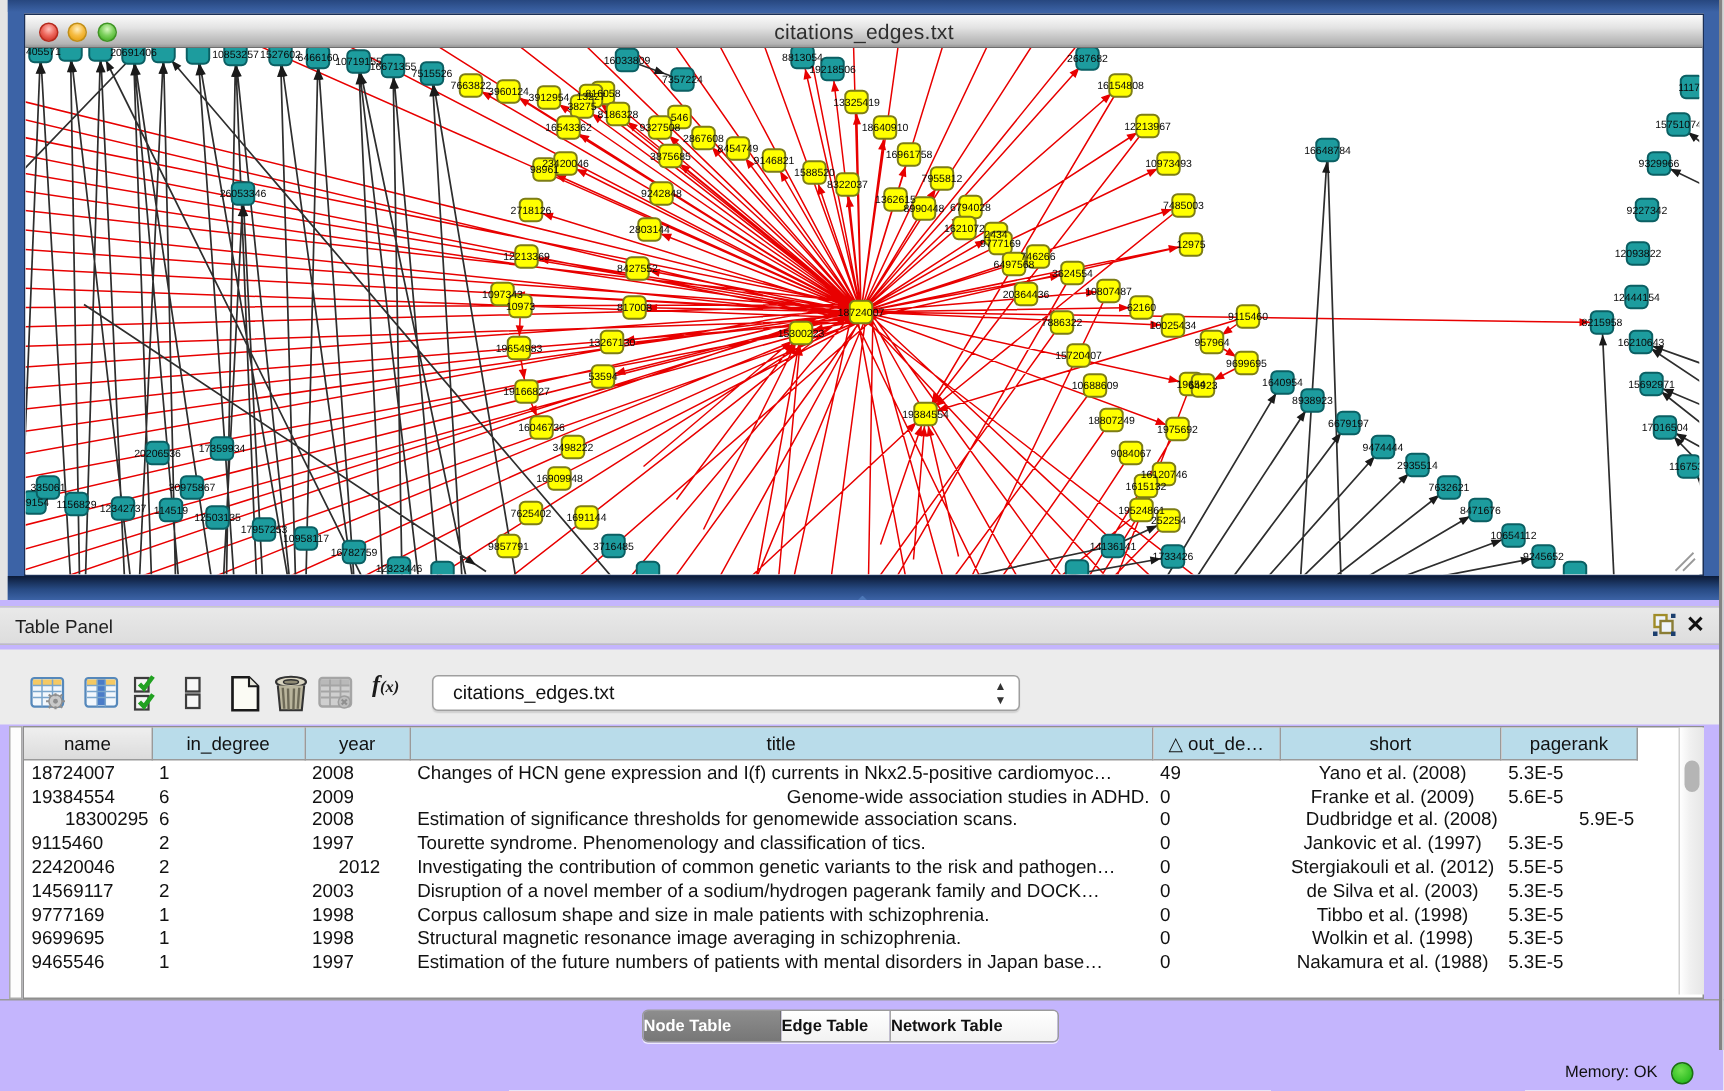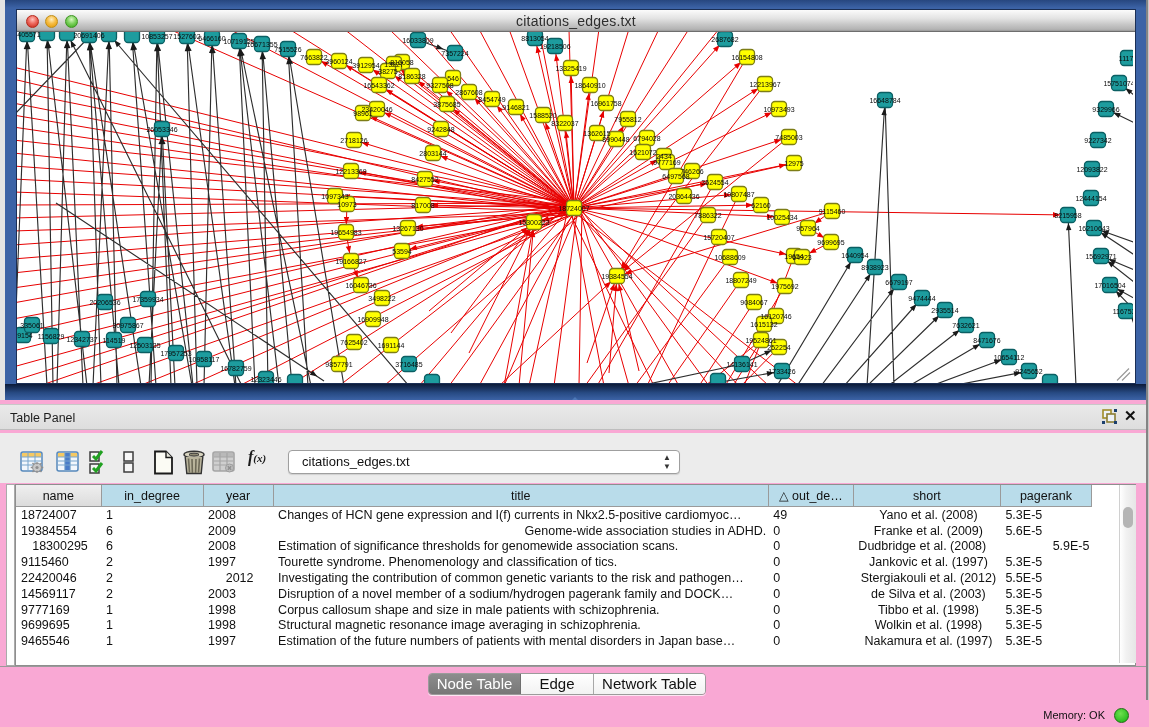--- a/index.html
+++ b/index.html
@@ -21,21 +21,21 @@
       font-size:14px;color:#2e2e2e;letter-spacing:.2px;}
   .tl{position:absolute;top:5px;width:11px;height:11px;border-radius:50%;}
   #tl-r{left:9px;background:radial-gradient(circle at 50% 32%,#ffc2bc,#ee6a5f 45%,#d23b2e 80%,#a02015);border:1px solid #b5291c;}
   #tl-y{left:28px;background:radial-gradient(circle at 50% 32%,#ffeebe,#f6bd45 45%,#e9a417 80%,#b97c0a);border:1px solid #c08e17;}
   #tl-g{left:48px;background:radial-gradient(circle at 50% 32%,#d7f8c0,#7ed15f 45%,#4eb52e 80%,#2f8c17);border:1px solid #3e9423;}
   #canvas{left:0;top:22px;width:1116px;height:351px;background:#fff;overflow:hidden;}
   
   #rightstrip{left:1146px;top:0;width:2px;height:700px;background:#848484;border-right:1px solid #c9c9c9;z-index:9;}
   #leftstrip{left:0;top:0;width:5px;height:405px;background:#e4e4e4;}
   
-  #panel{left:0;top:400px;width:1149px;height:327px;background:#f9a8d4;}
+  #panel{left:0;top:400px;width:1149px;height:327px;background:#c4b5fd;}
   #panelbar{left:0;top:4px;width:1146px;height:24px;
       background:linear-gradient(#e9e9e9,#dddddd);
       border-top:1px solid #c8c8c8;border-bottom:1px solid #bdbdbd;}
   #panelbar .lab{position:absolute;left:10px;top:6px;font-size:12.5px;color:#1d1d1d;}
   #floaticon{left:1102px;top:4px;width:16px;height:16px;}
   #closex{left:1124px;top:2px;font-size:15px;font-weight:bold;color:#111;}
   
   #toolbar{left:0;top:33px;width:1146px;height:50px;background:#ececec;}
   .ticon{position:absolute;top:17px;}
   #combo{position:absolute;left:288px;top:17px;width:390px;height:22px;background:#fff;
@@ -49,22 +49,22 @@
   table.grid th{height:21px;font-weight:normal;text-align:center;font-size:12.5px;
       border-right:1px solid #9a9a9a;border-bottom:1px solid #9a9a9a;background:#b9dcea;padding:0;overflow:hidden;white-space:nowrap;}
   table.grid th.gray{background:linear-gradient(#efefef,#dcdcdc);}
   table.grid td{height:15.8px;padding:0 2px 0 5px;overflow:hidden;white-space:nowrap;border:none;}
   #scrolltrack{left:1119px;top:85px;width:16px;height:178px;background:linear-gradient(90deg,#ffffff,#f1f1f1 40%,#e6e6e6);border-left:1px solid #d0d0d0;}
   #scrollthumb{position:absolute;left:2.5px;top:22px;width:10px;height:21px;border-radius:5px;background:#b5b5b5;}
   
   #tabline{left:0;top:266px;width:100%;height:1px;background:#9a9a9a;}
   #tabs{left:428px;top:273px;height:20px;border:1px solid #9b9b9b;border-radius:4px;overflow:hidden;
       box-shadow:0 1px 0 rgba(255,255,255,.7);}
-  .seg{float:left;height:20px;line-height:20px;font-size:15px;text-align:center;box-sizing:border-box;
-      background:linear-gradient(#ffffff,#f2f2f2);color:#111;border-right:1px solid #a8a8a8;}
+  .seg{float:left;height:20px;line-height:20px;font-size:11px;box-sizing:border-box;
+      background:linear-gradient(#ffffff,#f2f2f2);color:#111;border-right:1px solid #a8a8a8;font-weight:bold;}
   .seg.sel{background:linear-gradient(#8d8d8d,#777777);color:#fff;border-right:1px solid #6f6f6f;}
   .seg.last{border-right:none;}
   
   #status{left:0;top:300px;width:1149px;height:27px;}
   #status .mem{position:absolute;right:44px;top:9px;font-size:11px;color:#111;}
   #memdot{position:absolute;right:20px;top:8px;width:13px;height:13px;border-radius:50%;
       background:radial-gradient(circle at 42% 35%,#6fe04e,#2fbe23 70%,#23a318);border:1.5px solid #1c6f12;}
 </style>
 </head>
 <body>
@@ -450,26 +450,26 @@
 <tr>
             <td style="text-align:left">19384554</td>
             <td style="text-align:left">6</td>
             <td style="text-align:left">2009</td>
             <td style="text-align:right">Genome-wide association studies in ADHD.</td>
             <td style="text-align:left">0</td>
             <td style="text-align:center">Franke et al. (2009)</td>
             <td style="text-align:left">5.6E-5</td>
           </tr>
 <tr>
-            <td style="text-align:center">18300295</td>
+            <td style="text-align:right">18300295</td>
             <td style="text-align:left">6</td>
             <td style="text-align:left">2008</td>
             <td style="text-align:left">Estimation of significance thresholds for genomewide association scans.</td>
             <td style="text-align:left">0</td>
-            <td style="text-align:left">Dudbridge et al. (2008)</td>
+            <td style="text-align:right">Dudbridge et al. (2008)</td>
             <td style="text-align:right">5.9E-5</td>
           </tr>
 <tr>
             <td style="text-align:left">9115460</td>
             <td style="text-align:left">2</td>
             <td style="text-align:left">1997</td>
             <td style="text-align:left">Tourette syndrome. Phenomenology and classification of tics.</td>
             <td style="text-align:left">0</td>
             <td style="text-align:center">Jankovic et al. (1997)</td>
             <td style="text-align:left">5.3E-5</td>
@@ -509,21 +509,21 @@
             <td style="text-align:left">0</td>
             <td style="text-align:center">Wolkin et al. (1998)</td>
             <td style="text-align:left">5.3E-5</td>
           </tr>
 <tr>
             <td style="text-align:left">9465546</td>
             <td style="text-align:left">1</td>
             <td style="text-align:left">1997</td>
             <td style="text-align:left">Estimation of the future numbers of patients with mental disorders in Japan base…</td>
             <td style="text-align:left">0</td>
-            <td style="text-align:center">Nakamura et al. (1997)</td>
+            <td style="text-align:center">Nakamura et al. (1988)</td>
             <td style="text-align:left">5.3E-5</td>
           </tr>
 </tbody>
       </table>
   </div>
   <div class="abs" id="scrolltrack">
       <div id="scrollthumb"></div>
     </div>
   <div class="abs" id="tabline"></div>
   <div class="abs" id="tabs">

